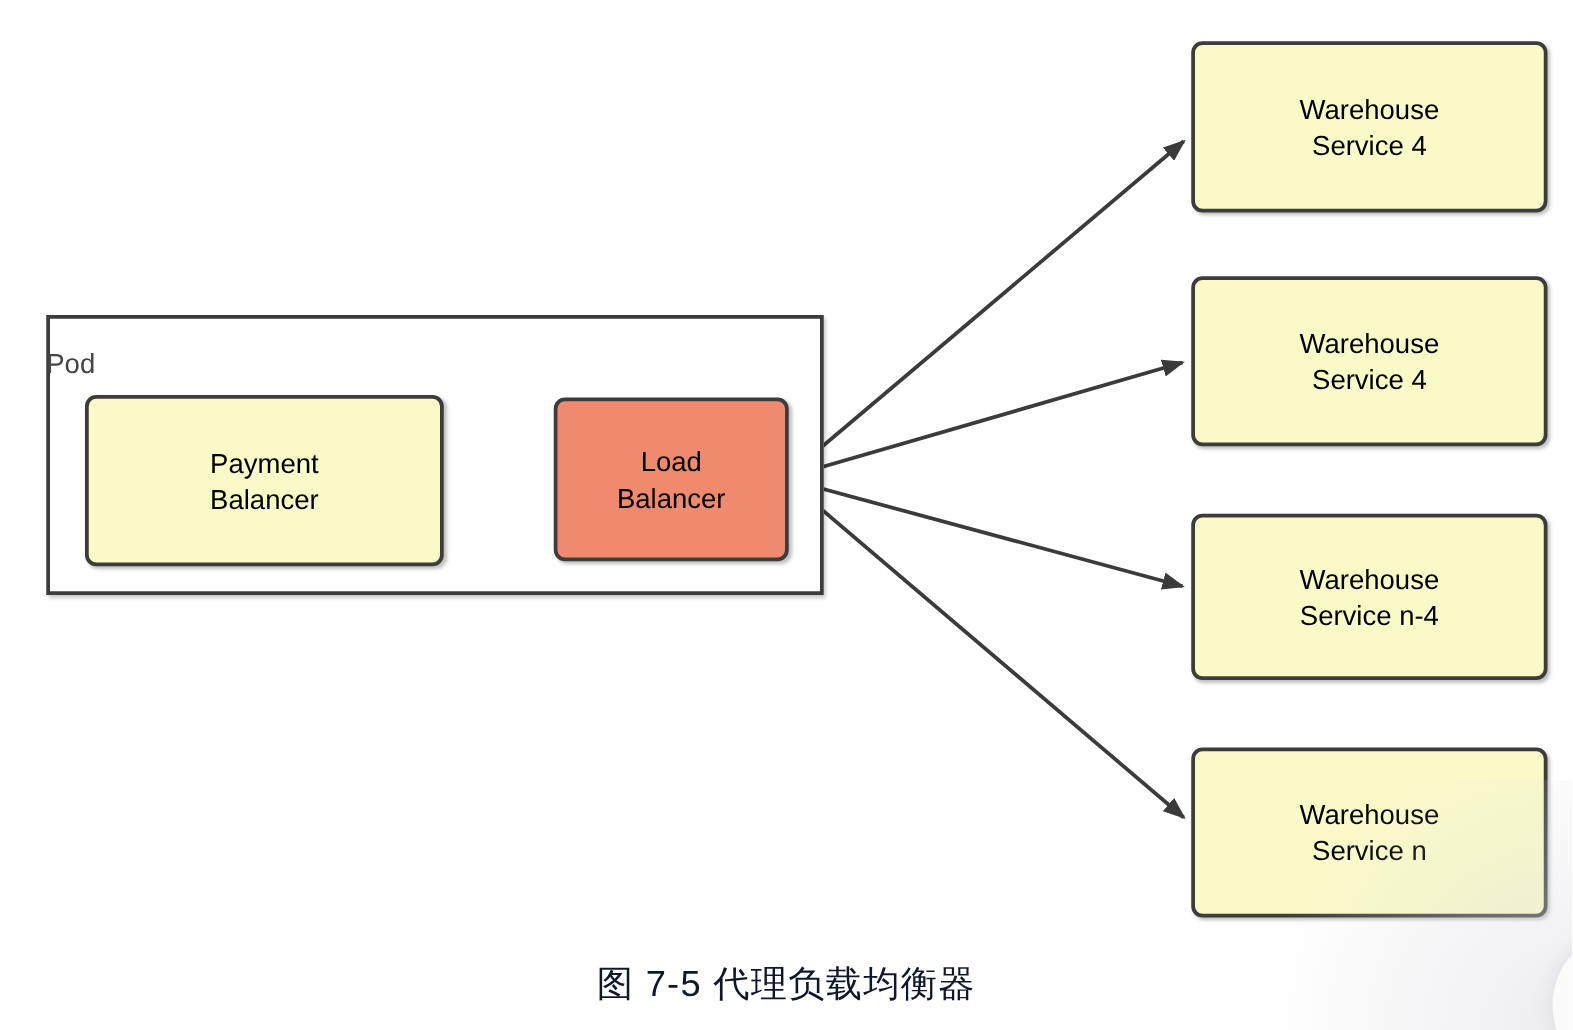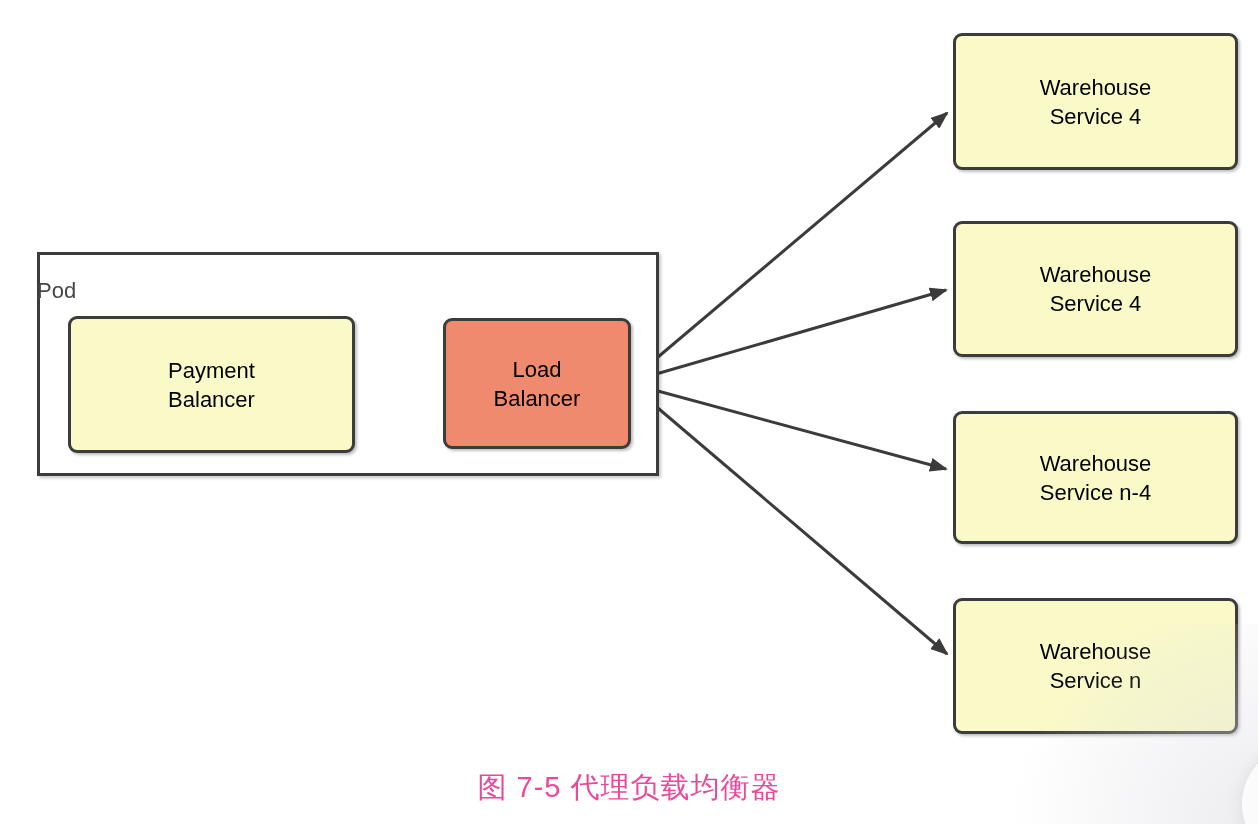--- a/index.html
+++ b/index.html
@@ -63,21 +63,21 @@
   #warehouse-2   { top: 221px; height: 136px; }
   #warehouse-n1  { top: 411px; height: 133px; }
   #warehouse-n   { top: 598px; height: 136px; }
 
   #caption {
     position: absolute;
     left: 0; top: 768px;
     width: 1258px;
     text-align: center;
     font-size: 29px;
-    color: #ec4899;
+    color: #0f172a;
     letter-spacing: 1px;
   }
   #corner-wash {
     position: absolute;
     right: 0; bottom: 0;
     width: 280px; height: 200px;
     background: radial-gradient(circle at 100% 100%, rgba(222,222,228,0.55), rgba(255,255,255,0) 72%);
     pointer-events: none;
   }
   #corner-circle {

